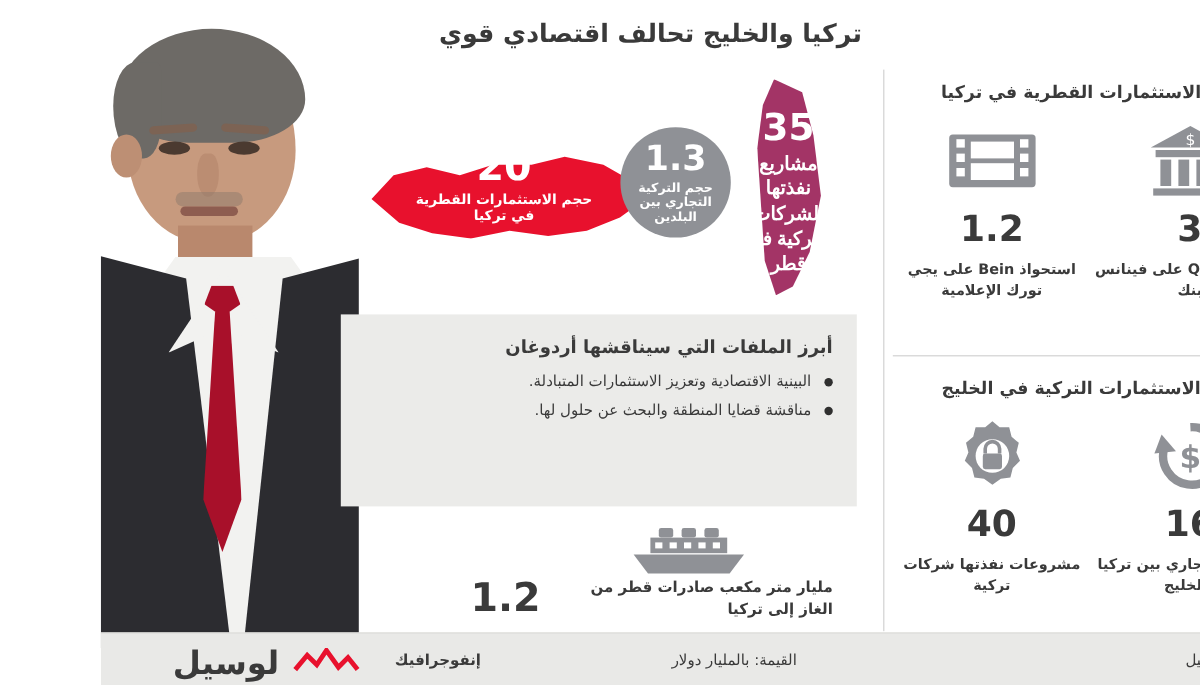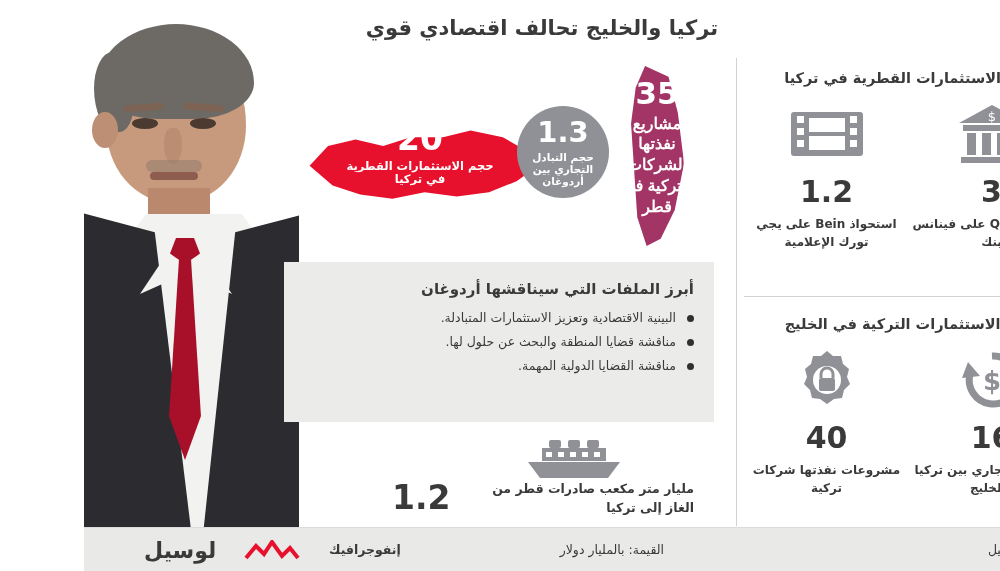--- a/index.html
+++ b/index.html
@@ -128,21 +128,21 @@
   .stat { position:absolute; text-align:center; color:#ffffff; line-height:1.15; }
   .stat .num { font-size: 34px; font-weight: bold; display:block; }
   .stat .lbl { font-size: 11.5px; font-weight: bold; display:block; margin-top: 2px; }
 
   .stat-20 { left: 46px; top: 62px; width: 150px; }
   .stat-20 .num { font-size: 33px; }
   .stat-13 { left: 220px; top: 58px; width: 88px; }
   .stat-13 .num { font-size: 29px; }
   .stat-13 .lbl { font-size: 10.5px; }
   .stat-35 { left: 322px; top: 18px; width: 72px; }
-  .stat-35 .num { font-size: 31px; }
+  .stat-35 .num { font-size: 31px; margin-top: 14px; }
   .stat-35 .lbl { font-size: 16px; line-height: 1.3; font-family: Liberation Serif, serif; }
 
   
   .files-box {
     position:absolute; left: 200px; top: 262px;
     width: 430px; height: 160px;
     background:#ebebe9;
   }
   .files-title {
     position:absolute; right: 20px; top: 18px;
@@ -215,21 +215,21 @@
   .footer-info {
     position:absolute; left: 245px; top: 14px;
     font-size: 12.5px; font-weight:bold; color:#3a3a3a;
   }
   .logo-mark {
     position:absolute; left: 160px; top: 12px;
     width: 56px; height: 22px;
   }
   .logo-text {
     position:absolute; left: 60px; top: 10px;
-    font-size: 22px; font-weight:bold; color:#3a3a3a;
+    font-size: 27px; font-weight:bold; color:#3a3a3a;
   }
 </style>
 </head>
 <body>
 
 <div id="page">
 
   <div class="title">تركيا والخليج تحالف اقتصادي قوي</div>
 
   <div class="portrait">
@@ -260,35 +260,34 @@
     <div class="qatar"></div>
     <div class="circle-grey"></div>
 
     <div class="stat stat-20">
       <span class="num">20</span>
       <span class="lbl">حجم الاستثمارات القطرية في تركيا</span>
     </div>
 
     <div class="stat stat-13">
       <span class="num">1.3</span>
-      <span class="lbl">حجم التبادل التجاري بين أردوغان</span>
+      <span class="lbl">حجم التركية التجاري بين البلدين</span>
     </div>
 
     <div class="stat stat-35">
       <span class="num">35</span>
       <span class="lbl">مشاريع نفذتها الشركات التركية في قطر</span>
     </div>
   </div>
 
   <div class="files-box">
     <div class="files-title">أبرز الملفات التي سيناقشها أردوغان</div>
     <ul class="files-list">
       <li>البينية الاقتصادية وتعزيز الاستثمارات المتبادلة.</li>
       <li>مناقشة قضايا المنطقة والبحث عن حلول لها.</li>
-      <li>مناقشة القضايا الدولية المهمة.</li>
     </ul>
   </div>
 
   <div class="ship-block">
     <div class="ship-icon">
       <svg viewBox="0 0 104 48" width="104" height="48" aria-hidden="true">
         <path d="M6 30 h92 l-12 16 h-68 z" fill="#8f9196"></path>
         <rect x="20" y="16" width="64" height="13" fill="#8f9196"></rect>
         <rect x="27" y="8" width="12" height="8" rx="2" fill="#8f9196"></rect>
         <rect x="46" y="8" width="12" height="8" rx="2" fill="#8f9196"></rect>

